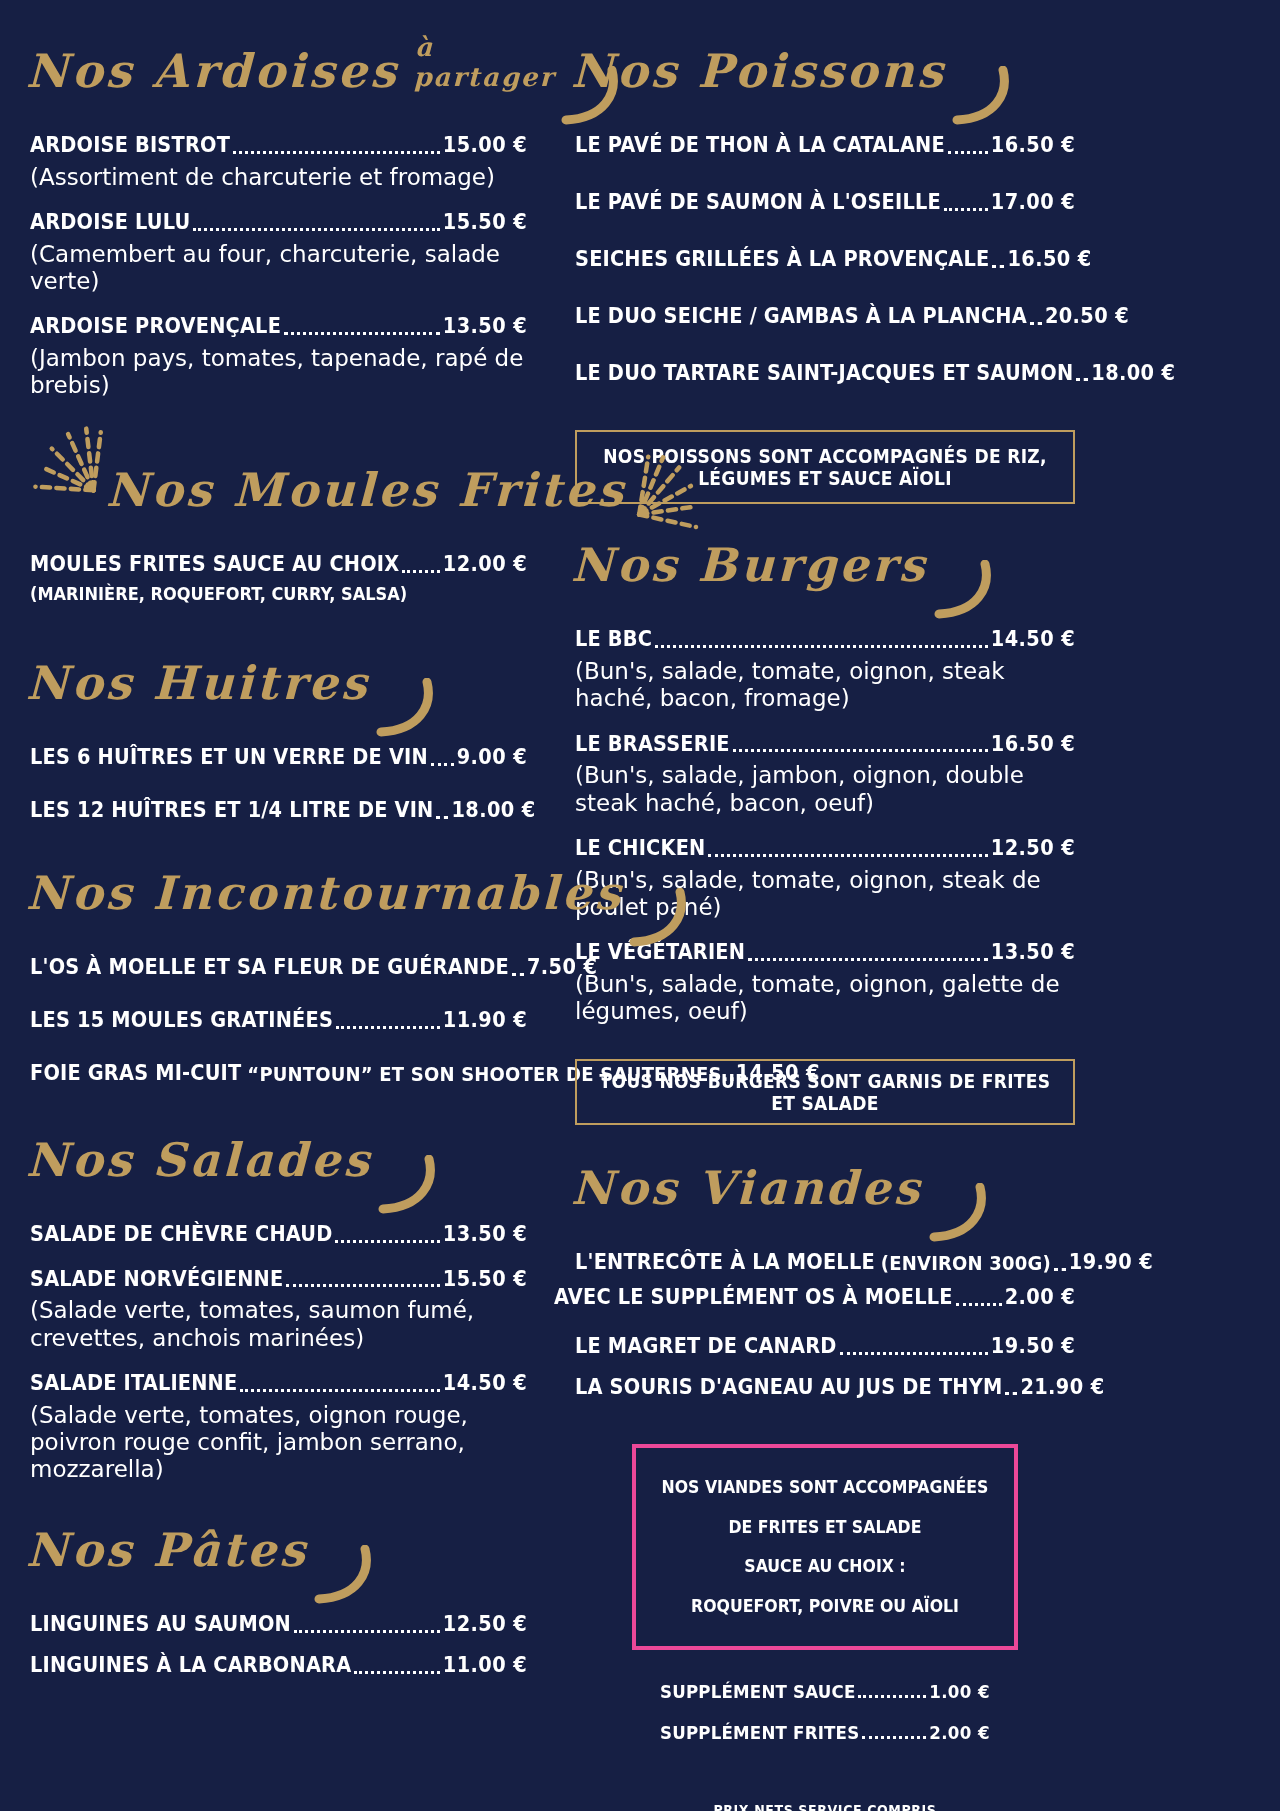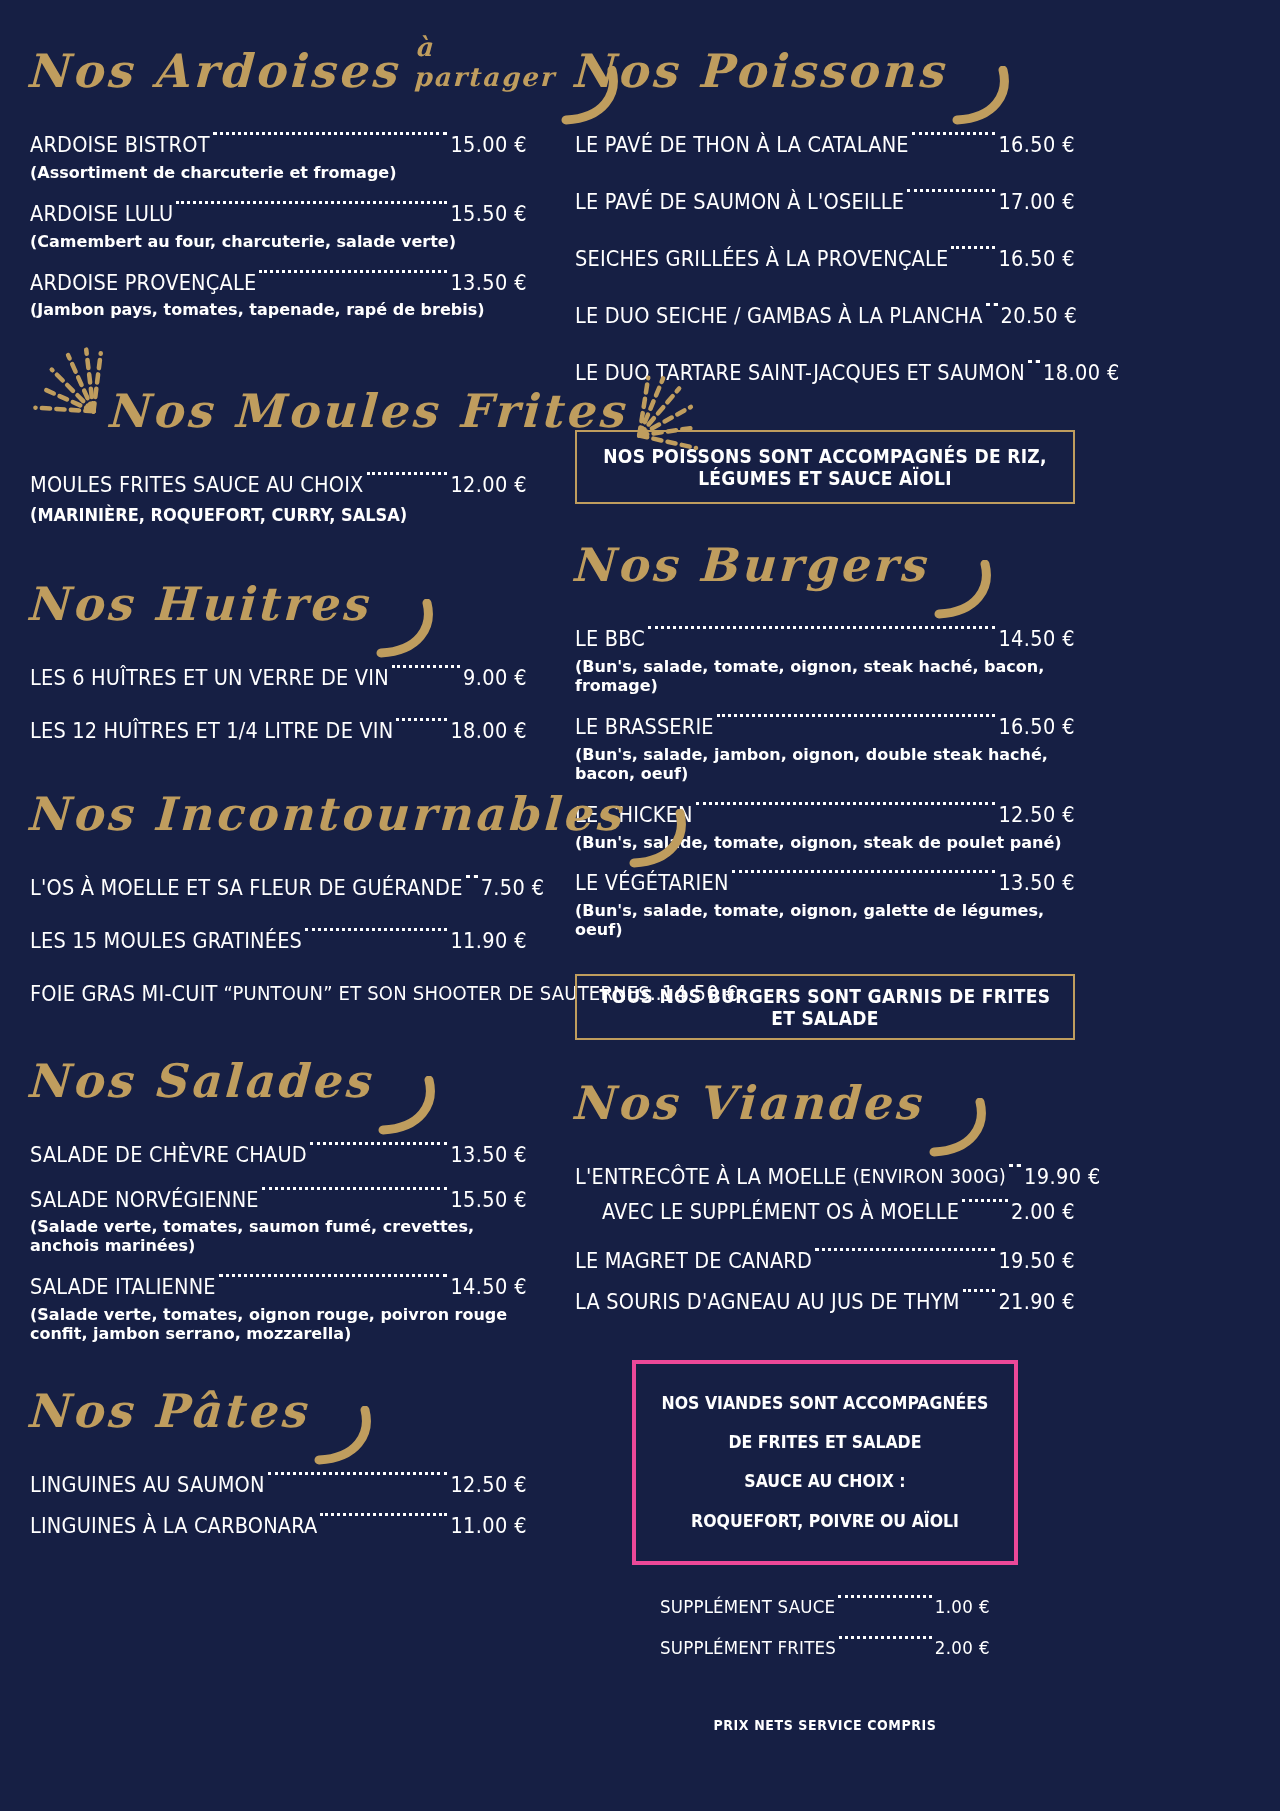--- a/index.html
+++ b/index.html
@@ -33,33 +33,33 @@
     margin:0 0 6px 14px;transform:skewX(-4deg);
   }
   .swoosh{margin:0 0 -30px -4px;flex:0 0 auto;}
   .burst{flex:0 0 auto;}
   .burst-left{margin:-18px 2px 14px 0;}
   .burst-right{transform:scaleX(-1) rotate(-16deg);margin:6px 0 -18px 2px;}
 
   
   .item{margin-bottom:18px;}
   .row{
-    display:flex;align-items:flex-start;
-    font-weight:normal;font-size:21.5px;line-height:1.25;
+    display:flex;align-items:flex-end;
+    font-weight:bold;font-size:21.5px;line-height:1.25;
     font-stretch:condensed;letter-spacing:0.2px;
     white-space:nowrap;
   }
   .nm{white-space:nowrap;}
   .nm-sm{font-size:20px;margin-left:6px;white-space:nowrap;}
   .dots{flex:1;border-bottom:3px dotted #ffffff;margin:0 3px 5px;min-width:12px;}
   .dots-short{flex:0 0 46px;border-bottom:3px dotted #ffffff;margin:0 3px 5px;}
   .pr{white-space:nowrap;letter-spacing:0.4px;}
   .row.right{justify-content:flex-end;}
   .desc{
-    font-weight:bold;font-size:16px;line-height:1.18;
+    font-weight:normal;font-size:23px;line-height:1.18;
     margin-top:5px;font-stretch:normal;
   }
   .sp .item{margin-bottom:30px;}
 
   
   .note{
     border:2px solid #bf9d5e;
     padding:13px 16px;text-align:center;
     font-weight:bold;font-size:19px;font-stretch:condensed;
     letter-spacing:0.3px;margin:14px 0 28px;

